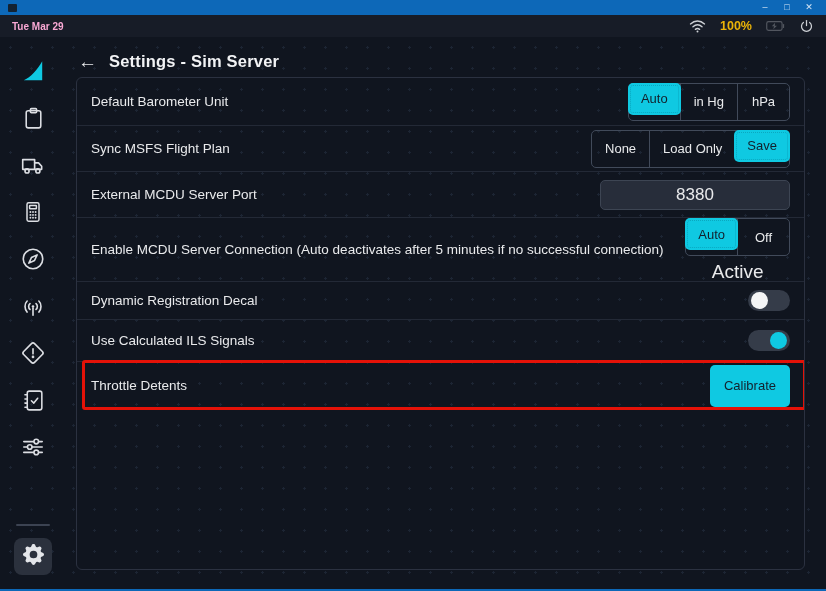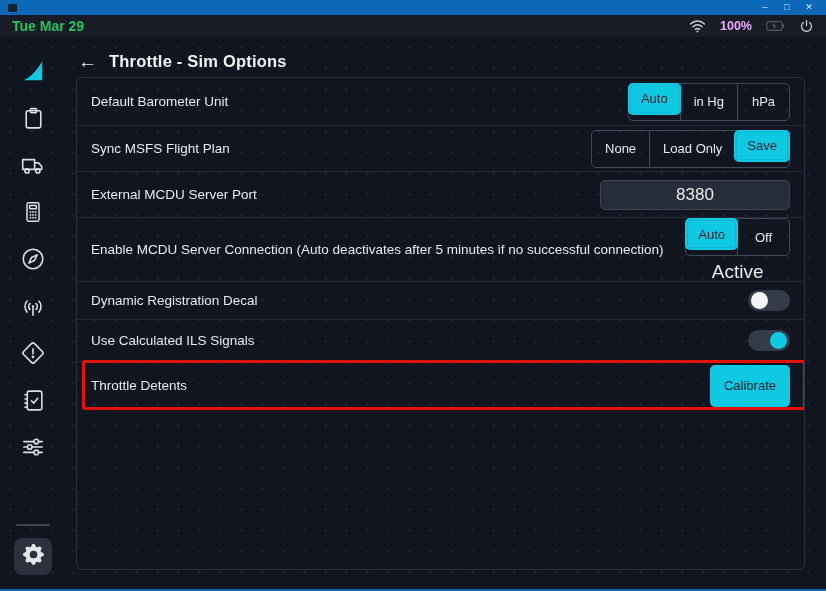--- a/index.html
+++ b/index.html
@@ -6,25 +6,25 @@
   html,body { width:826px; height:591px; overflow:hidden; }
   body { font-family:"Liberation Sans","DejaVu Sans",sans-serif; background:#10151f; color:#e9eaec; }
 
   
   .titlebar { height:15px; background:#0d68b8; display:flex; align-items:center; padding:0 6px; }
   .app-icon { width:9px; height:8px; background:#132232; border-radius:1px; margin-left:2px; }
   .tb-spacer { flex:1; }
   .tb-btn { color:#d6e6f5; font-size:9px; line-height:15px; width:22px; text-align:center; cursor:default; }
 
   .statusbar { height:22px; background:#171c27; display:flex; align-items:center; padding:0 12px; position:relative; }
-  .sb-date { font-size:14px; font-weight:bold; color:#22c55e; }
+  .sb-date { font-size:10px; font-weight:bold; color:#f9a8d4; }
   .sb-time { position:absolute; left:0; right:0; text-align:center; font-size:12.5px; font-weight:bold; color:#e9eaec; }
   .sb-right { margin-left:auto; display:flex; align-items:center; gap:14px; z-index:1; }
   .sb-right svg { display:block; }
-  .sb-batt-pct { font-size:12.5px; font-weight:bold; color:#f0abfc; }
+  .sb-batt-pct { font-size:12.5px; font-weight:bold; color:#eab308; }
   .dim { opacity:.32; }
 
   
   .app { display:flex; height:554px; border-bottom:2px solid #0d68b8;
          background:#10151f;
          background-image:radial-gradient(circle, rgba(96,128,170,.15) 1px, transparent 1.4px);
          background-size:21px 21px; }
 
   
   .sidebar { width:66px; display:flex; flex-direction:column; align-items:center; padding-top:14px; flex-shrink:0; }
@@ -203,21 +203,21 @@
         <svg width="21" height="21" viewBox="0 0 16 16" fill="currentColor">
           <path fill-rule="evenodd" d="M9.405 1.05c-.413-1.4-2.397-1.4-2.81 0l-.1.34a1.464 1.464 0 0 1-2.105.872l-.31-.17c-1.283-.698-2.686.705-1.987 1.987l.169.311c.446.82.023 1.841-.872 2.105l-.34.1c-1.4.413-1.4 2.397 0 2.81l.34.1a1.464 1.464 0 0 1 .872 2.105l-.17.31c-.698 1.283.705 2.686 1.987 1.987l.311-.169a1.464 1.464 0 0 1 2.105.872l.1.34c.413 1.4 2.397 1.4 2.81 0l.1-.34a1.464 1.464 0 0 1 2.105-.872l.31.17c1.283.698 2.686-.705 1.987-1.987l-.169-.311a1.464 1.464 0 0 1 .872-2.105l.34-.1c1.4-.413 1.4-2.397 0-2.81l-.34-.1a1.464 1.464 0 0 1-.872-2.105l.17-.31c.698-1.283-.705-2.686-1.987-1.987l-.311.169a1.464 1.464 0 0 1-2.105-.872l-.1-.34zM8 10.93a2.929 2.929 0 1 1 0-5.86 2.929 2.929 0 0 1 0 5.858z"></path>
         </svg>
       </span>
     </div>
   </div>
 
   <div class="content">
     <div class="page-header">
       <span class="back-arrow">←</span>
-      <span class="page-title">Throttle - Sim Options</span>
+      <span class="page-title">Settings - Sim Server</span>
     </div>
 
     <div class="panel">
 
       <div class="row h48">
         <span class="row-label">Default Barometer Unit</span>
         <div class="seg-group">
           <div class="seg selected">Auto</div>
           <div class="seg">in Hg</div>
           <div class="seg">hPa</div>

